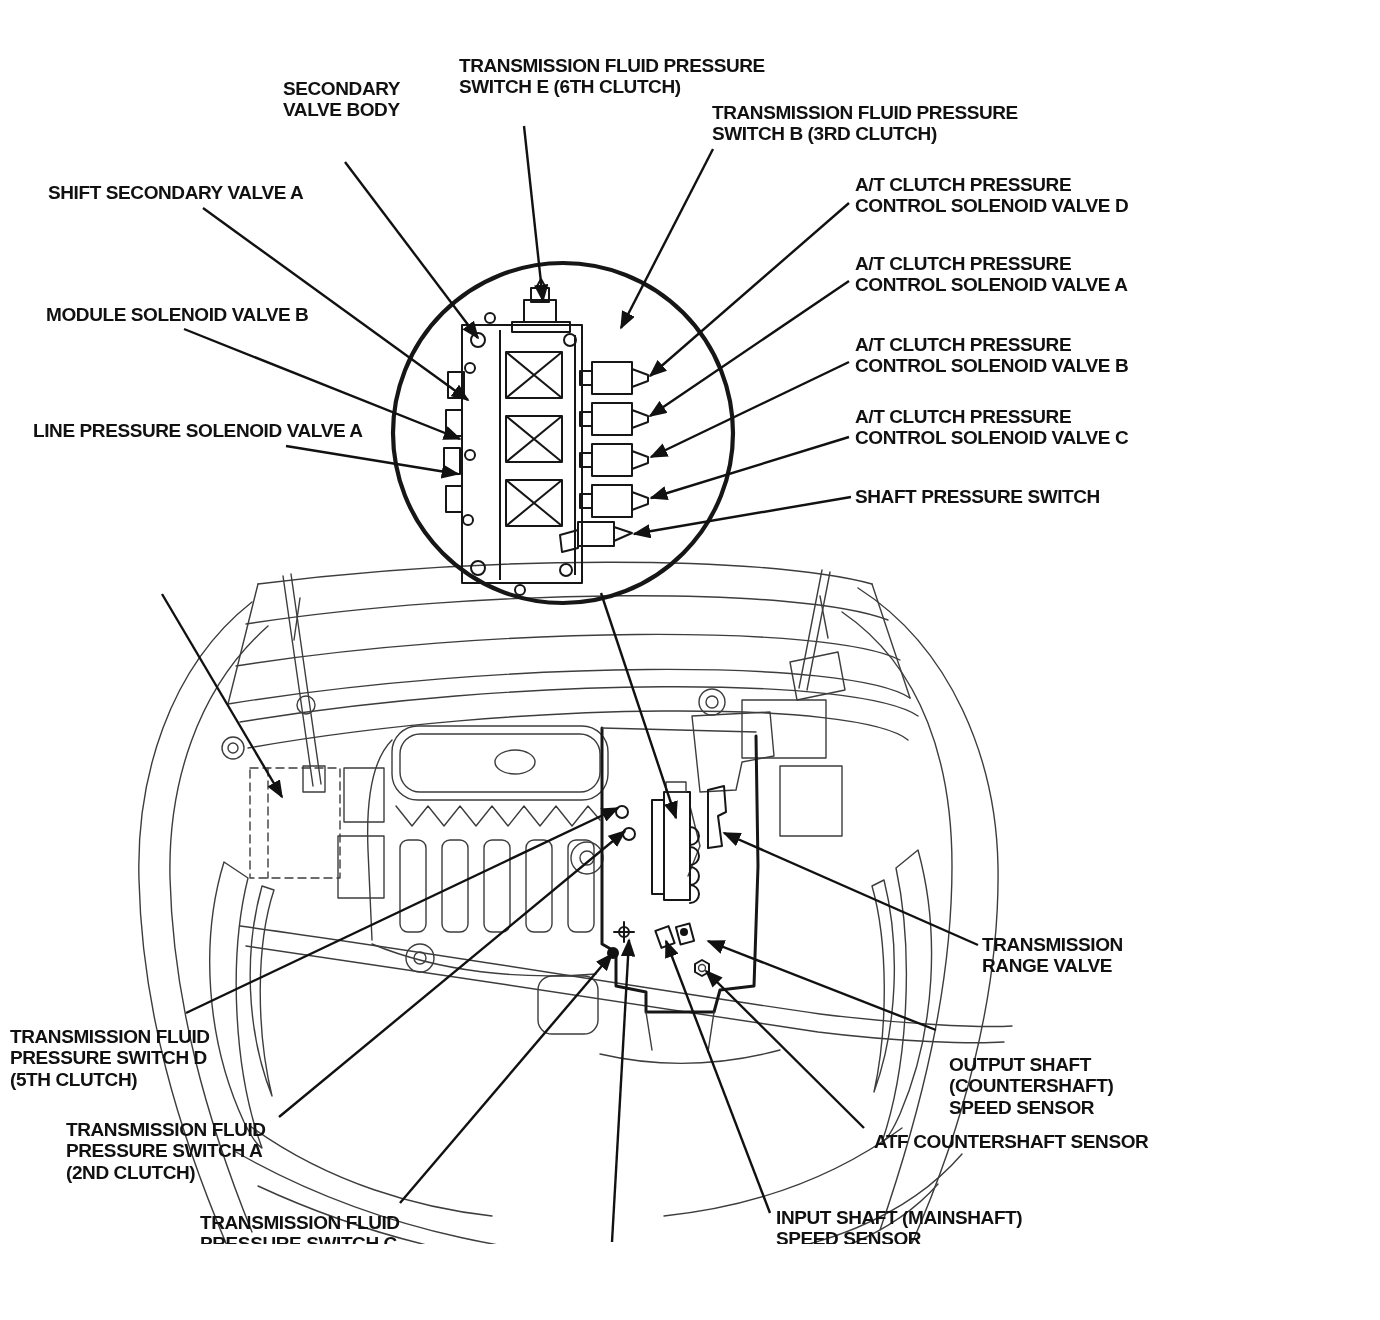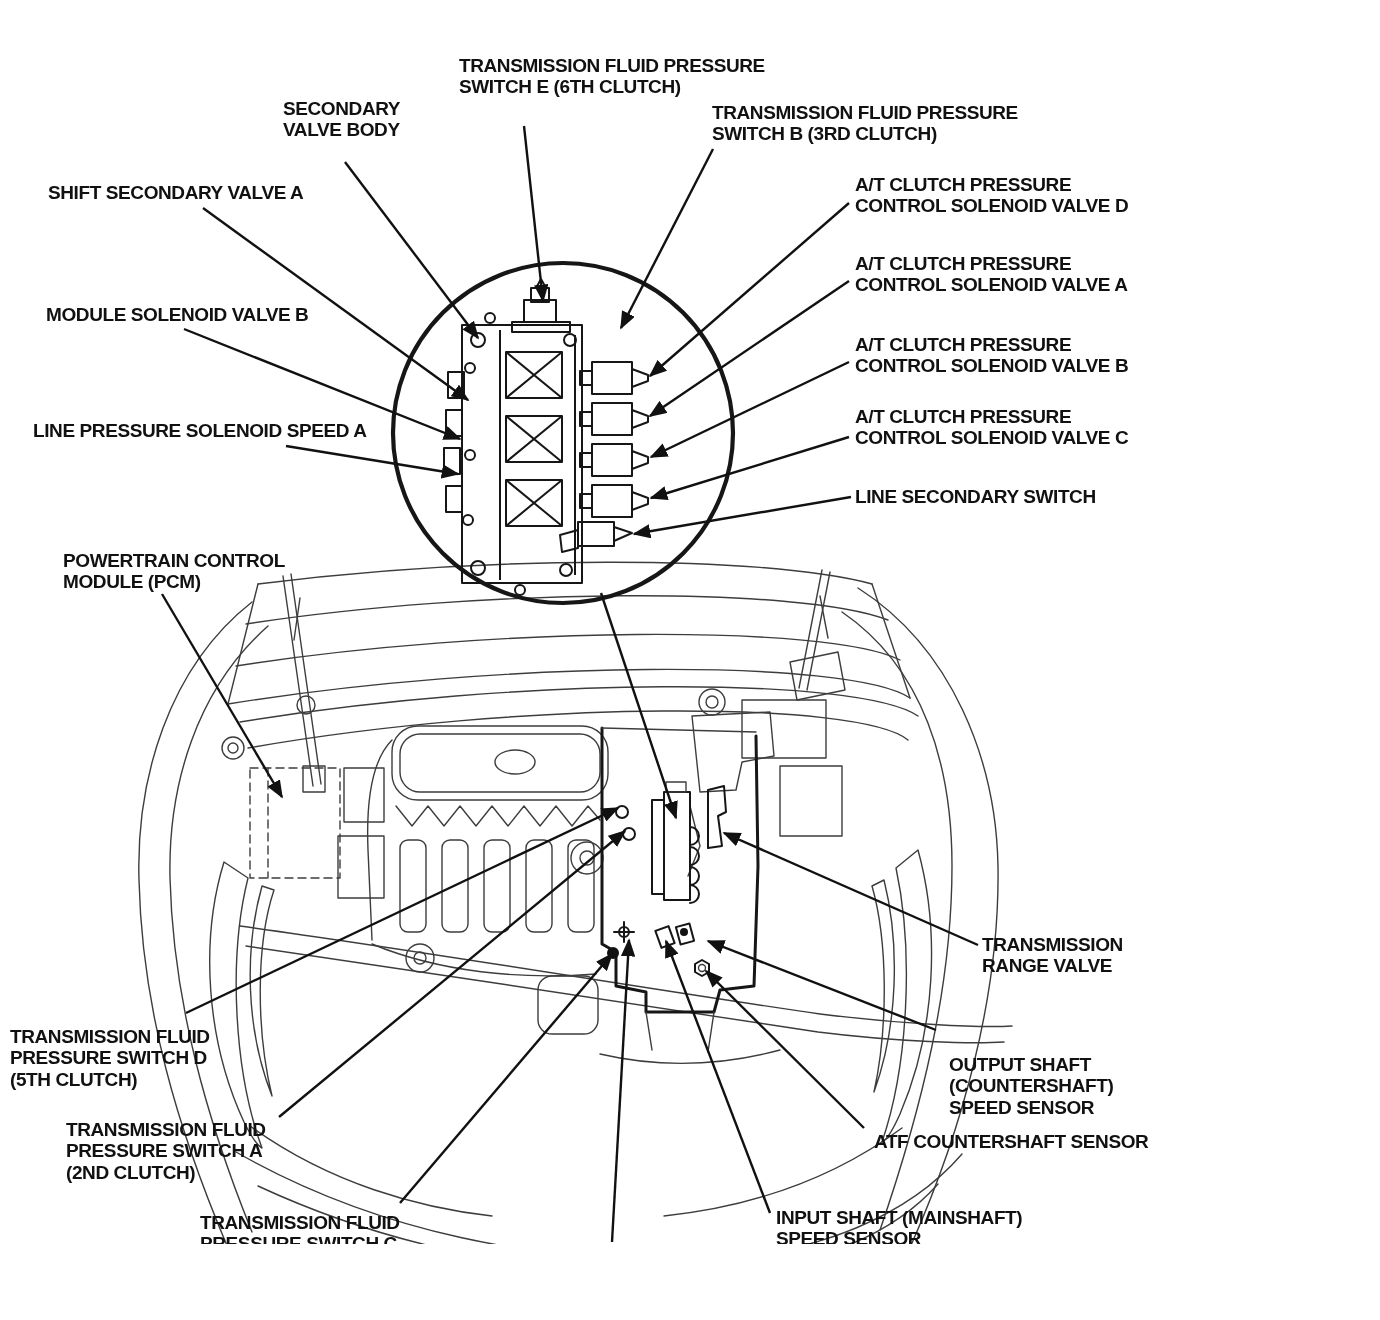--- a/index.html
+++ b/index.html
@@ -216,38 +216,36 @@
     <line x1="279" y1="1117" x2="625" y2="831" marker-end="url(#ah)"></line>
     <line x1="770" y1="1213" x2="666" y2="941" marker-end="url(#ah)"></line>
     <line x1="400" y1="1203" x2="612" y2="954" marker-end="url(#ah)"></line>
     <line x1="612" y1="1242" x2="629" y2="940" marker-end="url(#ah)"></line>
     <line x1="601" y1="593" x2="676" y2="818" marker-end="url(#ah)"></line>
   </g>
 </svg>
 
 <div class="callout" style="left:459px;top:55px">TRANSMISSION FLUID PRESSURE
 SWITCH E (6TH CLUTCH)</div>
-<div class="callout" style="left:283px;top:98px">SECONDARY
+<div class="callout" style="left:283px;top:78px">SECONDARY
 VALVE BODY</div>
 <div class="callout" style="left:712px;top:102px">TRANSMISSION FLUID PRESSURE
 SWITCH B (3RD CLUTCH)</div>
 <div class="callout" style="left:48px;top:182px">SHIFT SECONDARY VALVE A</div>
 <div class="callout" style="left:855px;top:174px">A/T CLUTCH PRESSURE
 CONTROL SOLENOID VALVE D</div>
 <div class="callout" style="left:855px;top:253px">A/T CLUTCH PRESSURE
 CONTROL SOLENOID VALVE A</div>
 <div class="callout" style="left:46px;top:304px">MODULE SOLENOID VALVE B</div>
 <div class="callout" style="left:855px;top:334px">A/T CLUTCH PRESSURE
 CONTROL SOLENOID VALVE B</div>
 <div class="callout" style="left:855px;top:406px">A/T CLUTCH PRESSURE
 CONTROL SOLENOID VALVE C</div>
-<div class="callout" style="left:33px;top:420px">LINE PRESSURE SOLENOID SPEED A</div>
-<div class="callout" style="left:855px;top:486px">LINE SECONDARY SWITCH</div>
-<div class="callout" style="left:63px;top:550px">POWERTRAIN CONTROL
-MODULE (PCM)</div>
+<div class="callout" style="left:33px;top:420px">LINE PRESSURE SOLENOID VALVE A</div>
+<div class="callout" style="left:855px;top:486px">SHAFT PRESSURE SWITCH</div>
 <div class="callout" style="left:982px;top:934px">TRANSMISSION
 RANGE VALVE</div>
 <div class="callout" style="left:949px;top:1054px">OUTPUT SHAFT
 (COUNTERSHAFT)
 SPEED SENSOR</div>
 <div class="callout" style="left:10px;top:1026px">TRANSMISSION FLUID
 PRESSURE SWITCH D
 (5TH CLUTCH)</div>
 <div class="callout" style="left:874px;top:1131px">ATF COUNTERSHAFT SENSOR</div>
 <div class="callout" style="left:66px;top:1119px">TRANSMISSION FLUID

